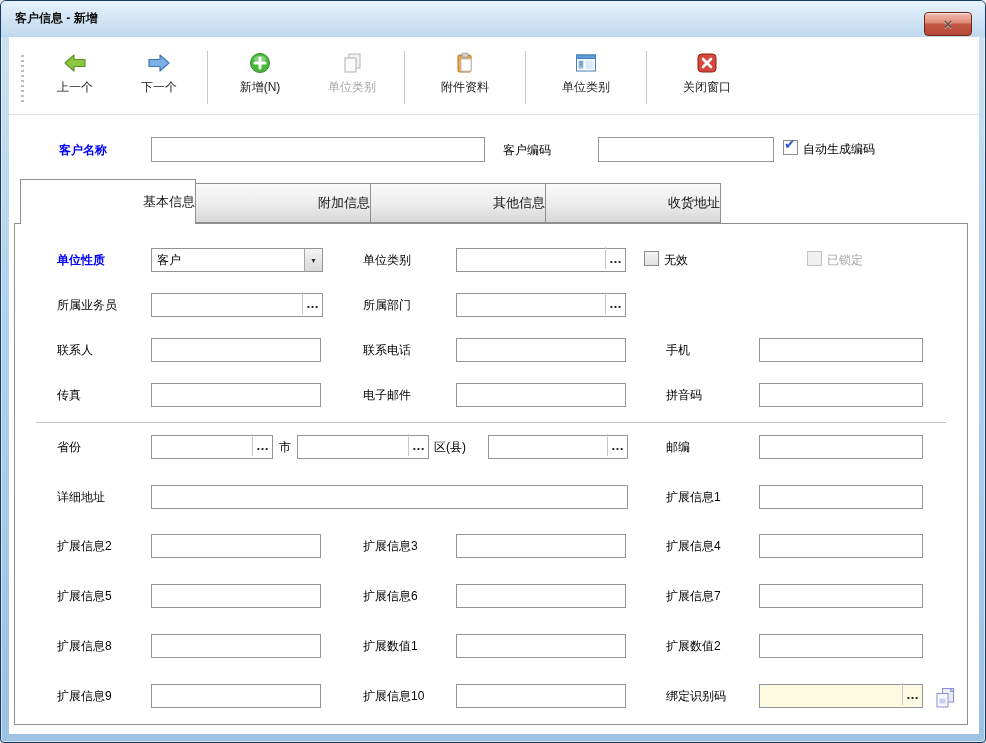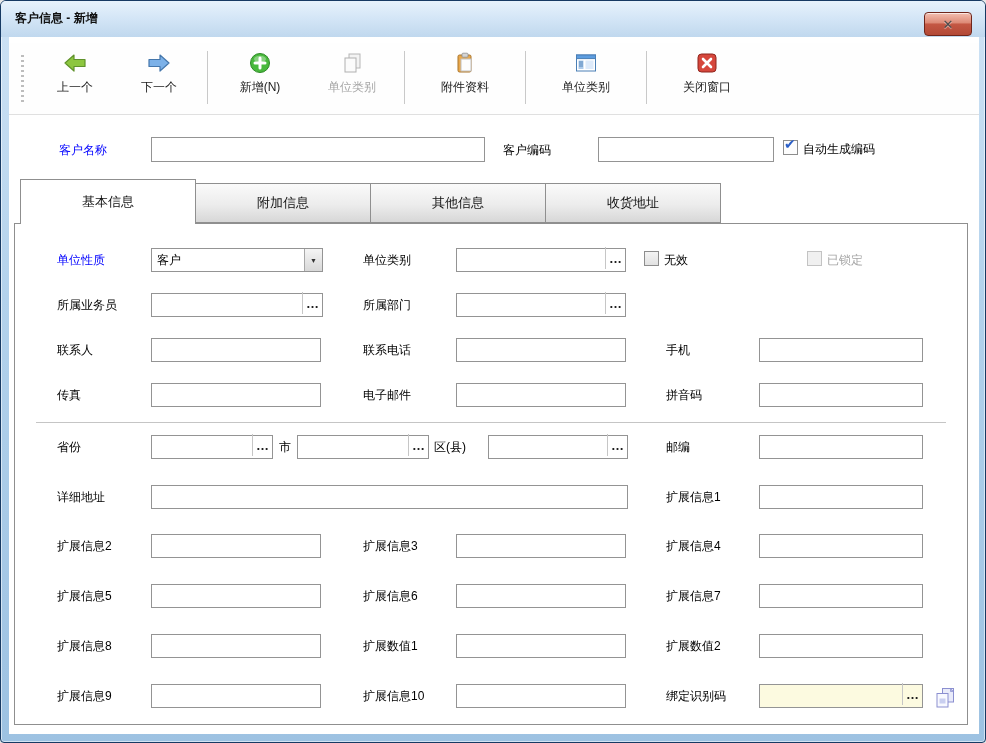--- a/index.html
+++ b/index.html
@@ -37,37 +37,37 @@
   .grip { width:3px; margin:12px 9px 12px 0;
     background-image: repeating-linear-gradient(180deg,#bdbdbd 0 2px, transparent 2px 5px); }
   .tbtn { display:flex; flex-direction:column; align-items:center; padding-top:7px; gap:3px; cursor:pointer; border-radius:3px; }
   .tbtn .ticon { width:26px; height:26px; display:flex; align-items:center; justify-content:center; }
   .tlabel { font-size:12px; color:#1c1c1c; white-space:nowrap; }
   .tbtn.disabled .tlabel { color:#a6a6a6; }
   .tsep { width:1px; background:#c9c9c9; margin:8px 6px 10px 6px; }
 
   
   .flabel { position:absolute; font-size:12px; line-height:16px; color:#000; white-space:nowrap; z-index:4; }
-  .flabel.blue { color:#0000ff; }
+  .flabel.blue { color:#0000ff;font-weight:bold; }
   .flabel.dis { color:#a5a5a5; }
   .flabel.ra { text-align:left; }
   .fin { position:absolute; height:24px; border:1px solid #949494; background:#fff; z-index:4;
     font:12px "Liberation Sans","DejaVu Sans",sans-serif; padding:0 4px; outline:none; }
   .hin { height:25px; }
 
   .cb { position:absolute; width:15px; height:15px; border:1px solid #8d8d8d;
     background: linear-gradient(180deg,#f4f4f4,#e2e2e2); z-index:4; cursor:pointer; }
   .cb.checked { background:#fdfdfd; }
   .cb .check { position:absolute; left:0px; top:-4px; font-size:14px; color:#2b5fc7; line-height:1; }
   .cb.disabled { border-color:#c3c3c3; background:#f0f0f0; cursor:default; }
 
   
   .tab { position:absolute; top:146px; height:40px; width:176px;
     background: linear-gradient(180deg,#fafafa 0%, #ececec 55%, #d7d7d7 100%);
-    border:1px solid #8f8f8f; z-index:2; display:flex; align-items:center; justify-content:center;
+    border:1px solid #8f8f8f; z-index:2; display:flex; align-items:center; justify-content:flex-end;
     font-size:13px; color:#111; cursor:pointer; }
   .tab.active { top:142px; height:45px; background:#fff; border-bottom:0; z-index:3; }
 
   .panel { position:absolute; left:5px; top:186px; width:954px; height:502px;
     border:1px solid #8f8f8f; background:#fff; z-index:1; }
 
   
   .efield { position:absolute; height:24px; border:1px solid #949494; background:#fff; z-index:4; display:flex; }
   .efield input { flex:1; min-width:0; border:0; outline:none; background:transparent;
     font:12px "Liberation Sans","DejaVu Sans",sans-serif; padding:0 4px; }

